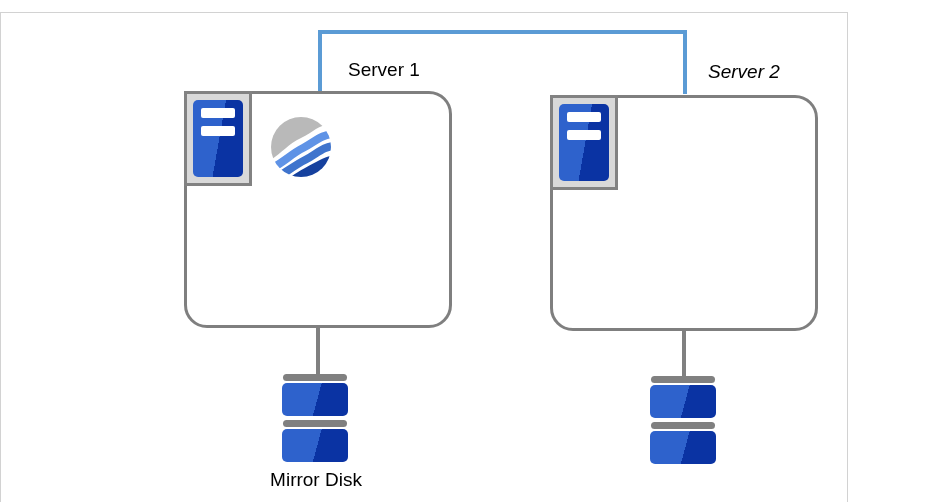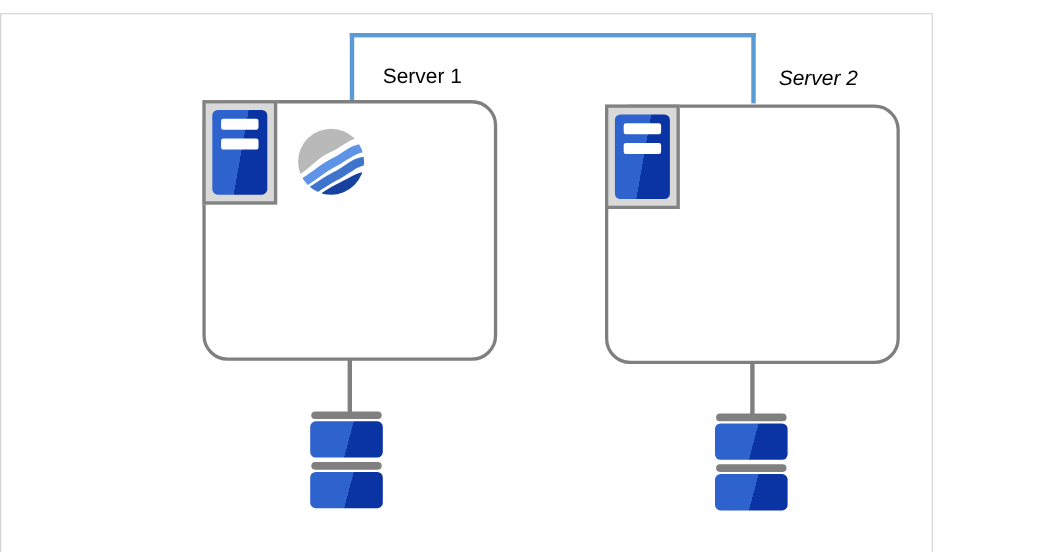--- a/index.html
+++ b/index.html
@@ -129,14 +129,15 @@
     <div class="disk-bar db2"></div>
     <div class="disk dk2"></div>
   </div>
   <div class="disk-stack stack-right">
     <div class="disk-bar db1"></div>
     <div class="disk dk1"></div>
     <div class="disk-bar db2"></div>
     <div class="disk dk2"></div>
   </div>
 
+  <div class="mirror-disk-label">Mirror Disk</div>
 
 </div>
 
 </body></html>

